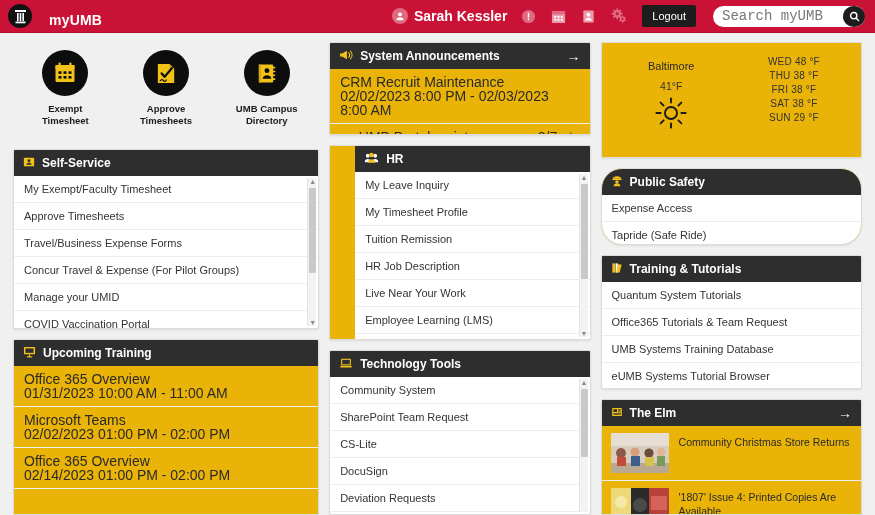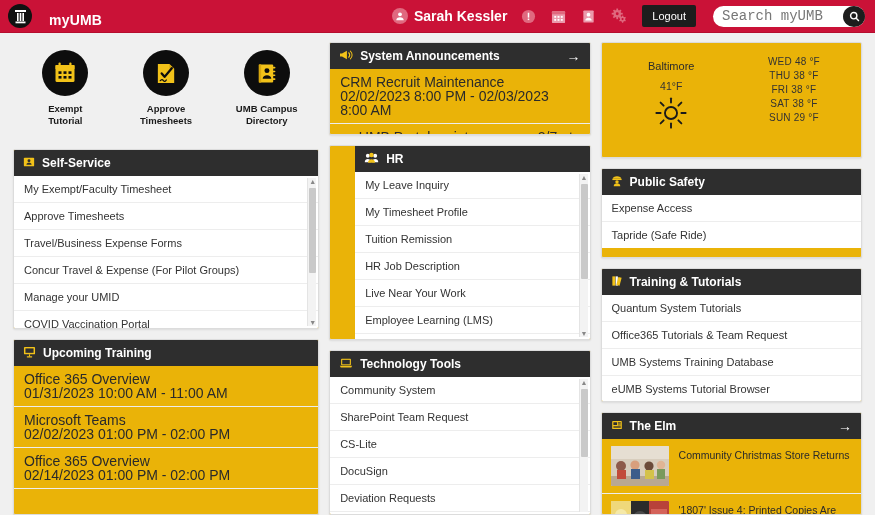--- a/index.html
+++ b/index.html
@@ -255,21 +255,21 @@
                 <rect x="10.5" y="10.3" width="3" height="2.6"></rect>
                 <rect x="15.5" y="10.3" width="3" height="2.6"></rect>
                 <rect x="5.5" y="15" width="3" height="2.6"></rect>
                 <rect x="10.5" y="15" width="3" height="2.6"></rect>
                 <rect x="15.5" y="15" width="3" height="2.6"></rect>
               </g>
             </svg>
         </div>
         <div class="ql-label">
           <div>Exempt</div>
-          <div>Tutorial</div>
+          <div>Timesheet</div>
         </div>
       </div>
 
       <div class="ql-item">
         <div class="ql-circle">
           <svg width="25" height="25" viewBox="0 0 26 26">
               <path d="M4 3h12l5 5v15H4z" fill="#f2c219"></path>
               <path d="M16 3l5 5h-5z" fill="#d9a80f"></path>
               <polyline points="8,13 11,16.5 18.5,7.5" fill="none" stroke="#0d0d0d" stroke-width="2.4" stroke-linecap="round" stroke-linejoin="round"></polyline>
               <path d="M6.5 20.5c1.2-1.6 2.3-1.6 3.3-.2.9 1.3 2 1.1 3-.6" fill="none" stroke="#0d0d0d" stroke-width="1.3" stroke-linecap="round"></path>
@@ -483,21 +483,21 @@
             <span>38 °F</span>
           </div>
           <div class="wx-day">
             <span>SUN</span>
             <span>29 °F</span>
           </div>
         </div>
       </div>
     </div>
 
-    <div class="panel" style="height:90px;">
+    <div class="panel" style="height:77px;border-radius:21px;">
       <div class="panel-head">
         <span>
           <svg width="12" height="12" viewBox="0 0 14 14">
               <path d="M2 4.4C2 2.6 4.2 1.4 7 1.4s5 1.2 5 3z" fill="#f2c219"></path>
               <rect x="1.6" y="4.4" width="10.8" height="1.5" fill="#f2c219"></rect>
               <circle cx="7" cy="8" r="2" fill="#f2c219"></circle>
               <path d="M3.2 13c0-2.2 1.7-3.3 3.8-3.3s3.8 1.1 3.8 3.3z" fill="#f2c219"></path>
             </svg>
         </span>
         <span>Public Safety</span>

